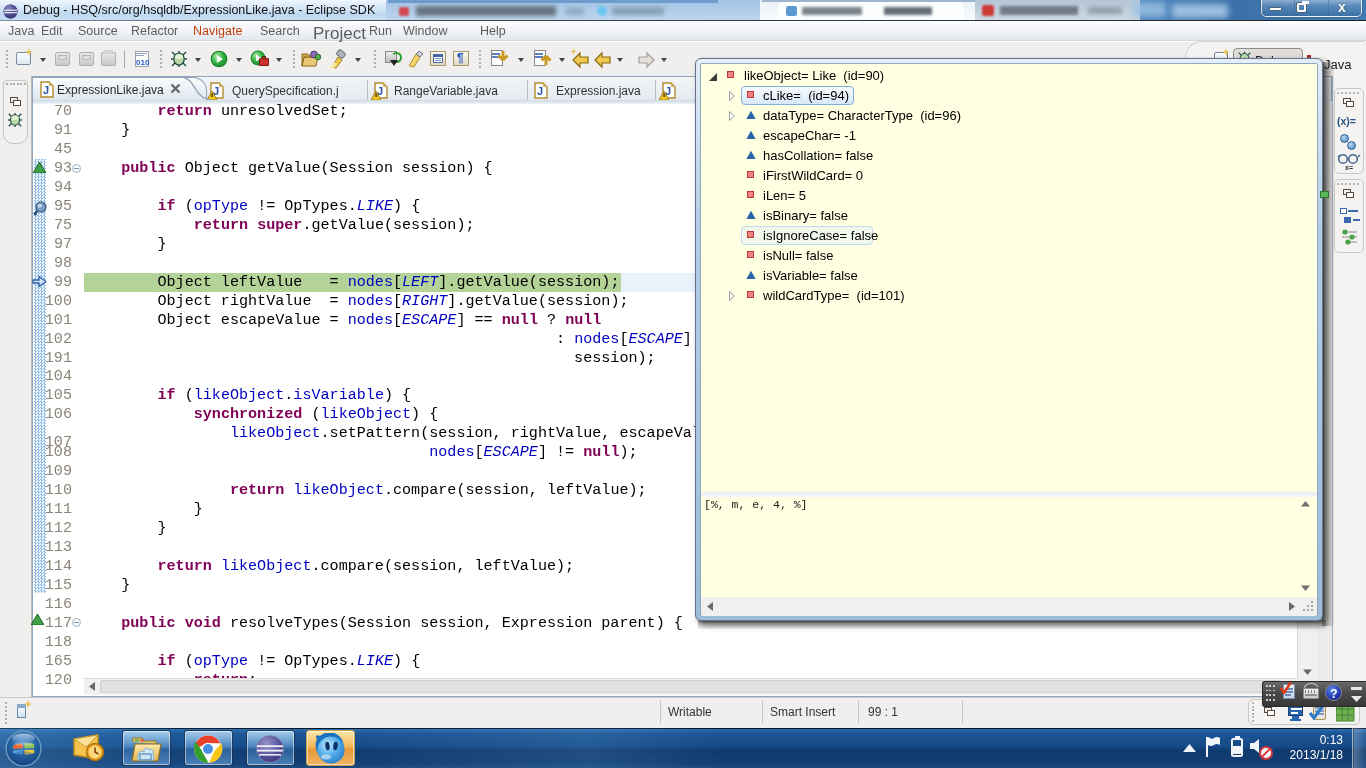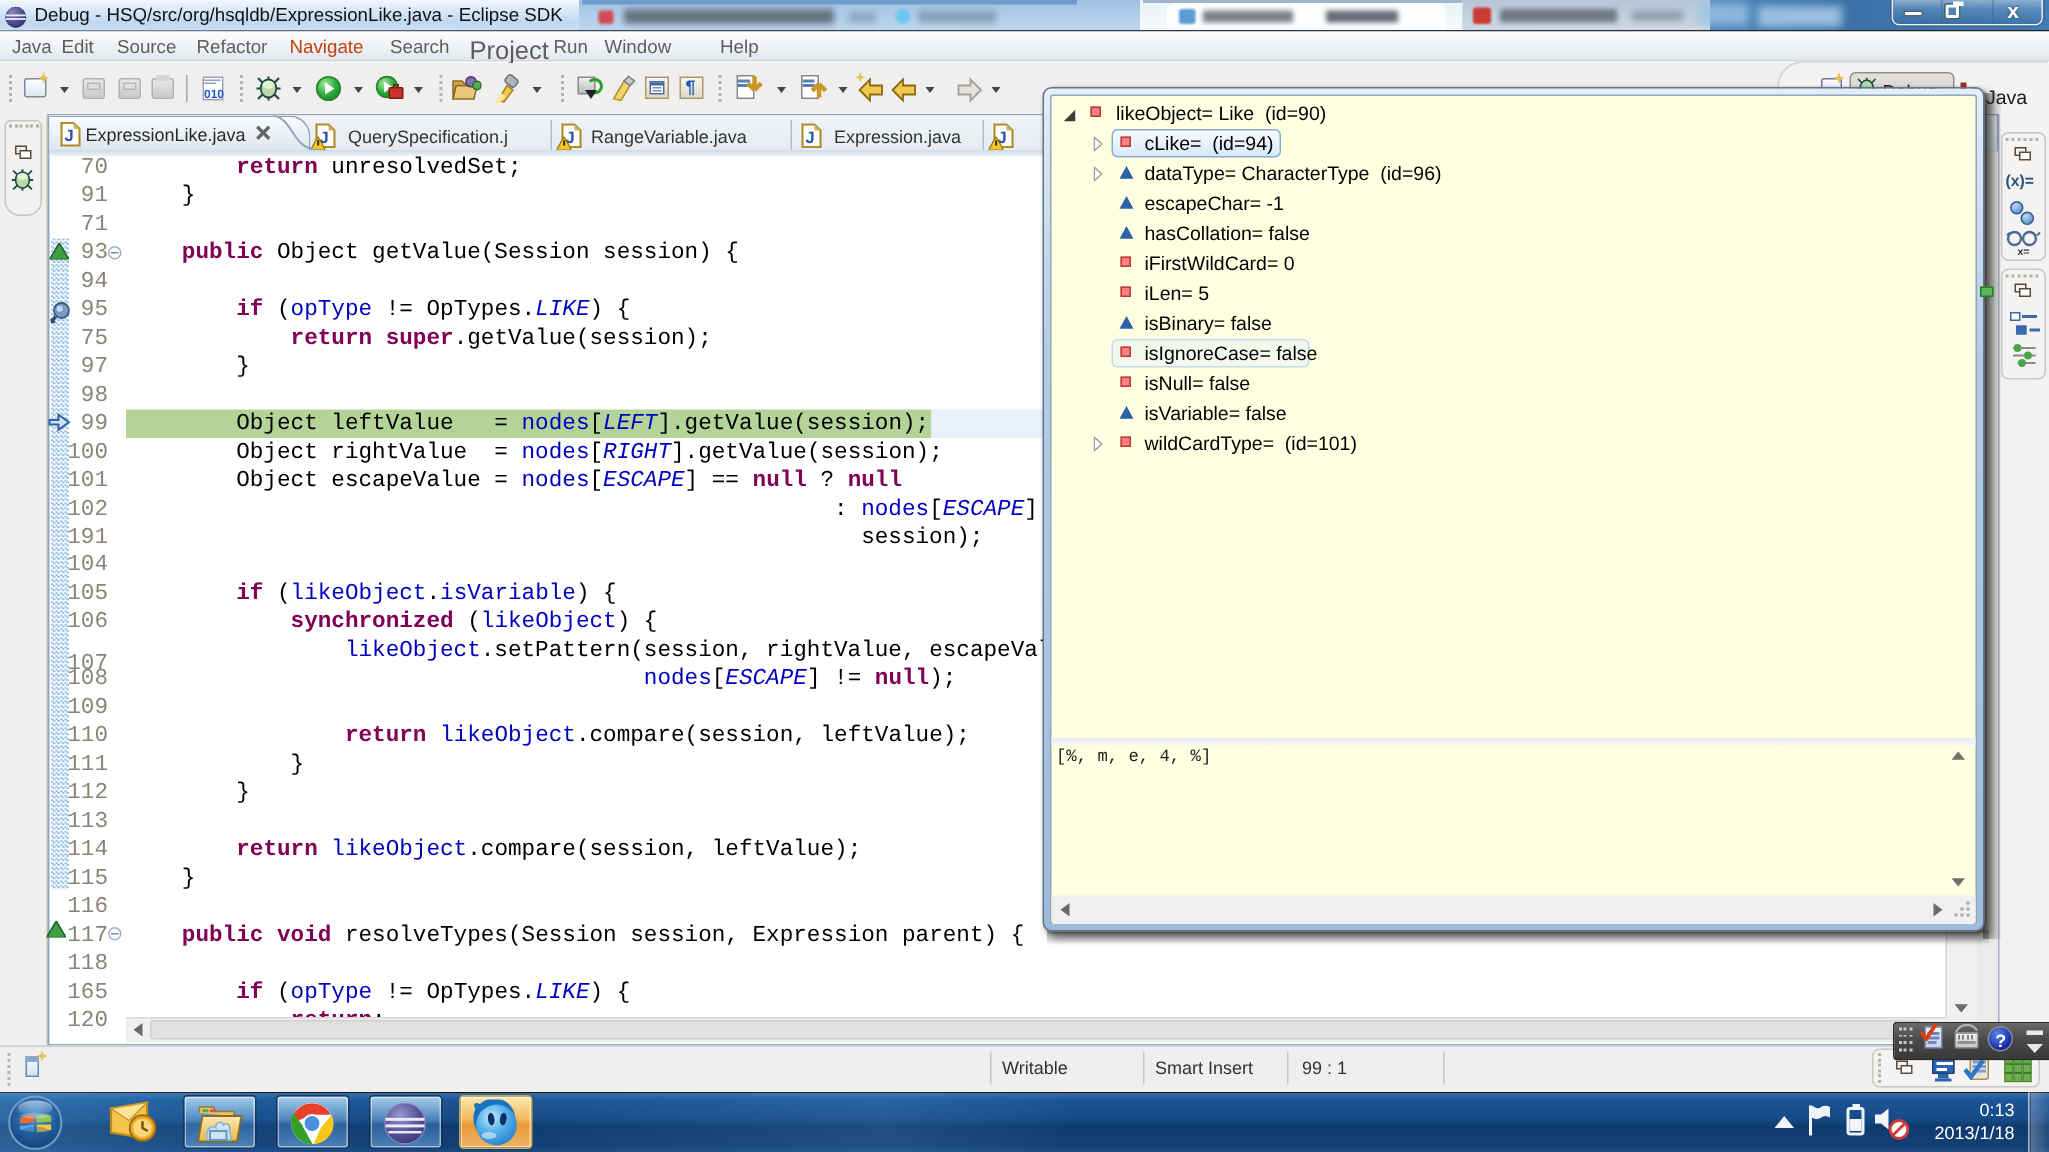--- a/index.html
+++ b/index.html
@@ -311,21 +311,21 @@
   </svg>
 <svg class="ab" style="left:31px;top:614px" width="13" height="11" viewBox="0 0 13 11">
     <path d="M6.5 0L13 11H0Z" fill="#3fa045" stroke="#1e6428" stroke-width="1"></path>
   </svg>
 <div class="ab" style="left:72px;top:163.5px;width:9px;height:9px;background:#fdfdfd;border:1px solid #9ab2c8;border-radius:50%;"></div>
 <div class="ab" style="left:74px;top:167.5px;width:5px;height:1.2px;background:#7a92a8;"></div>
 <div class="ab" style="left:72px;top:618px;width:9px;height:9px;background:#fdfdfd;border:1px solid #9ab2c8;border-radius:50%;"></div>
 <div class="ab" style="left:74px;top:622px;width:5px;height:1.2px;background:#7a92a8;"></div>
 <div class="ab num" style="left:30px;top:102.2px;width:42px;height:19px;">70</div>
 <div class="ab num" style="left:30px;top:121.1px;width:42px;height:19px;">91</div>
-<div class="ab num" style="left:30px;top:140.0px;width:42px;height:19px;">71</div>
+<div class="ab num" style="left:30px;top:140.0px;width:42px;height:19px;">45</div>
 <div class="ab num" style="left:30px;top:159.0px;width:42px;height:19px;">93</div>
 <div class="ab num" style="left:30px;top:177.9px;width:42px;height:19px;">94</div>
 <div class="ab num" style="left:30px;top:196.9px;width:42px;height:19px;">95</div>
 <div class="ab num" style="left:30px;top:215.8px;width:42px;height:19px;">75</div>
 <div class="ab num" style="left:30px;top:234.8px;width:42px;height:19px;">97</div>
 <div class="ab num" style="left:30px;top:253.8px;width:42px;height:19px;">98</div>
 <div class="ab num" style="left:30px;top:272.7px;width:42px;height:19px;">99</div>
 <div class="ab num" style="left:30px;top:291.6px;width:42px;height:19px;">100</div>
 <div class="ab num" style="left:30px;top:310.6px;width:42px;height:19px;">101</div>
 <div class="ab num" style="left:30px;top:329.5px;width:42px;height:19px;">102</div>

